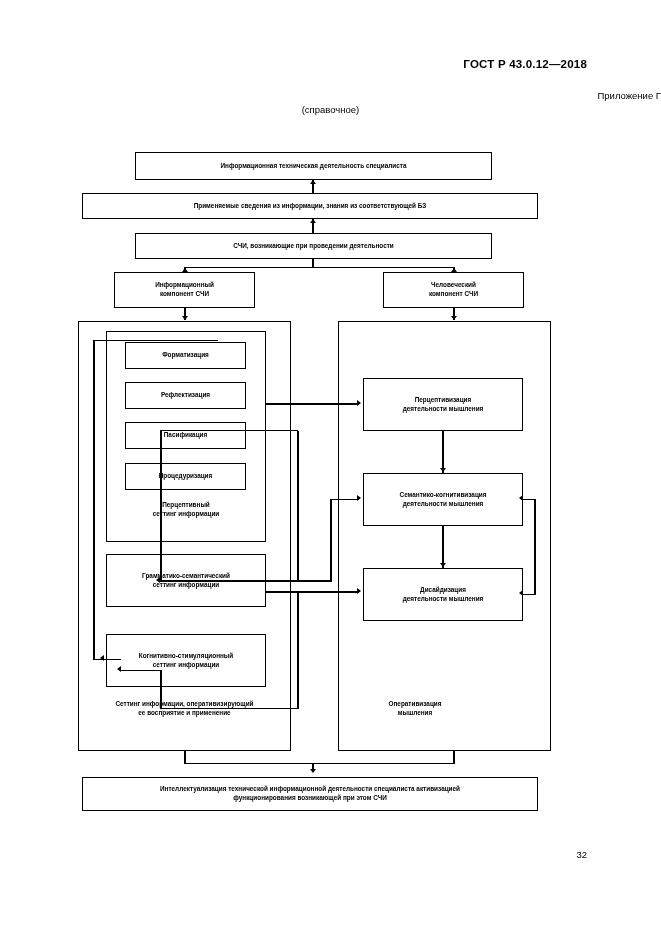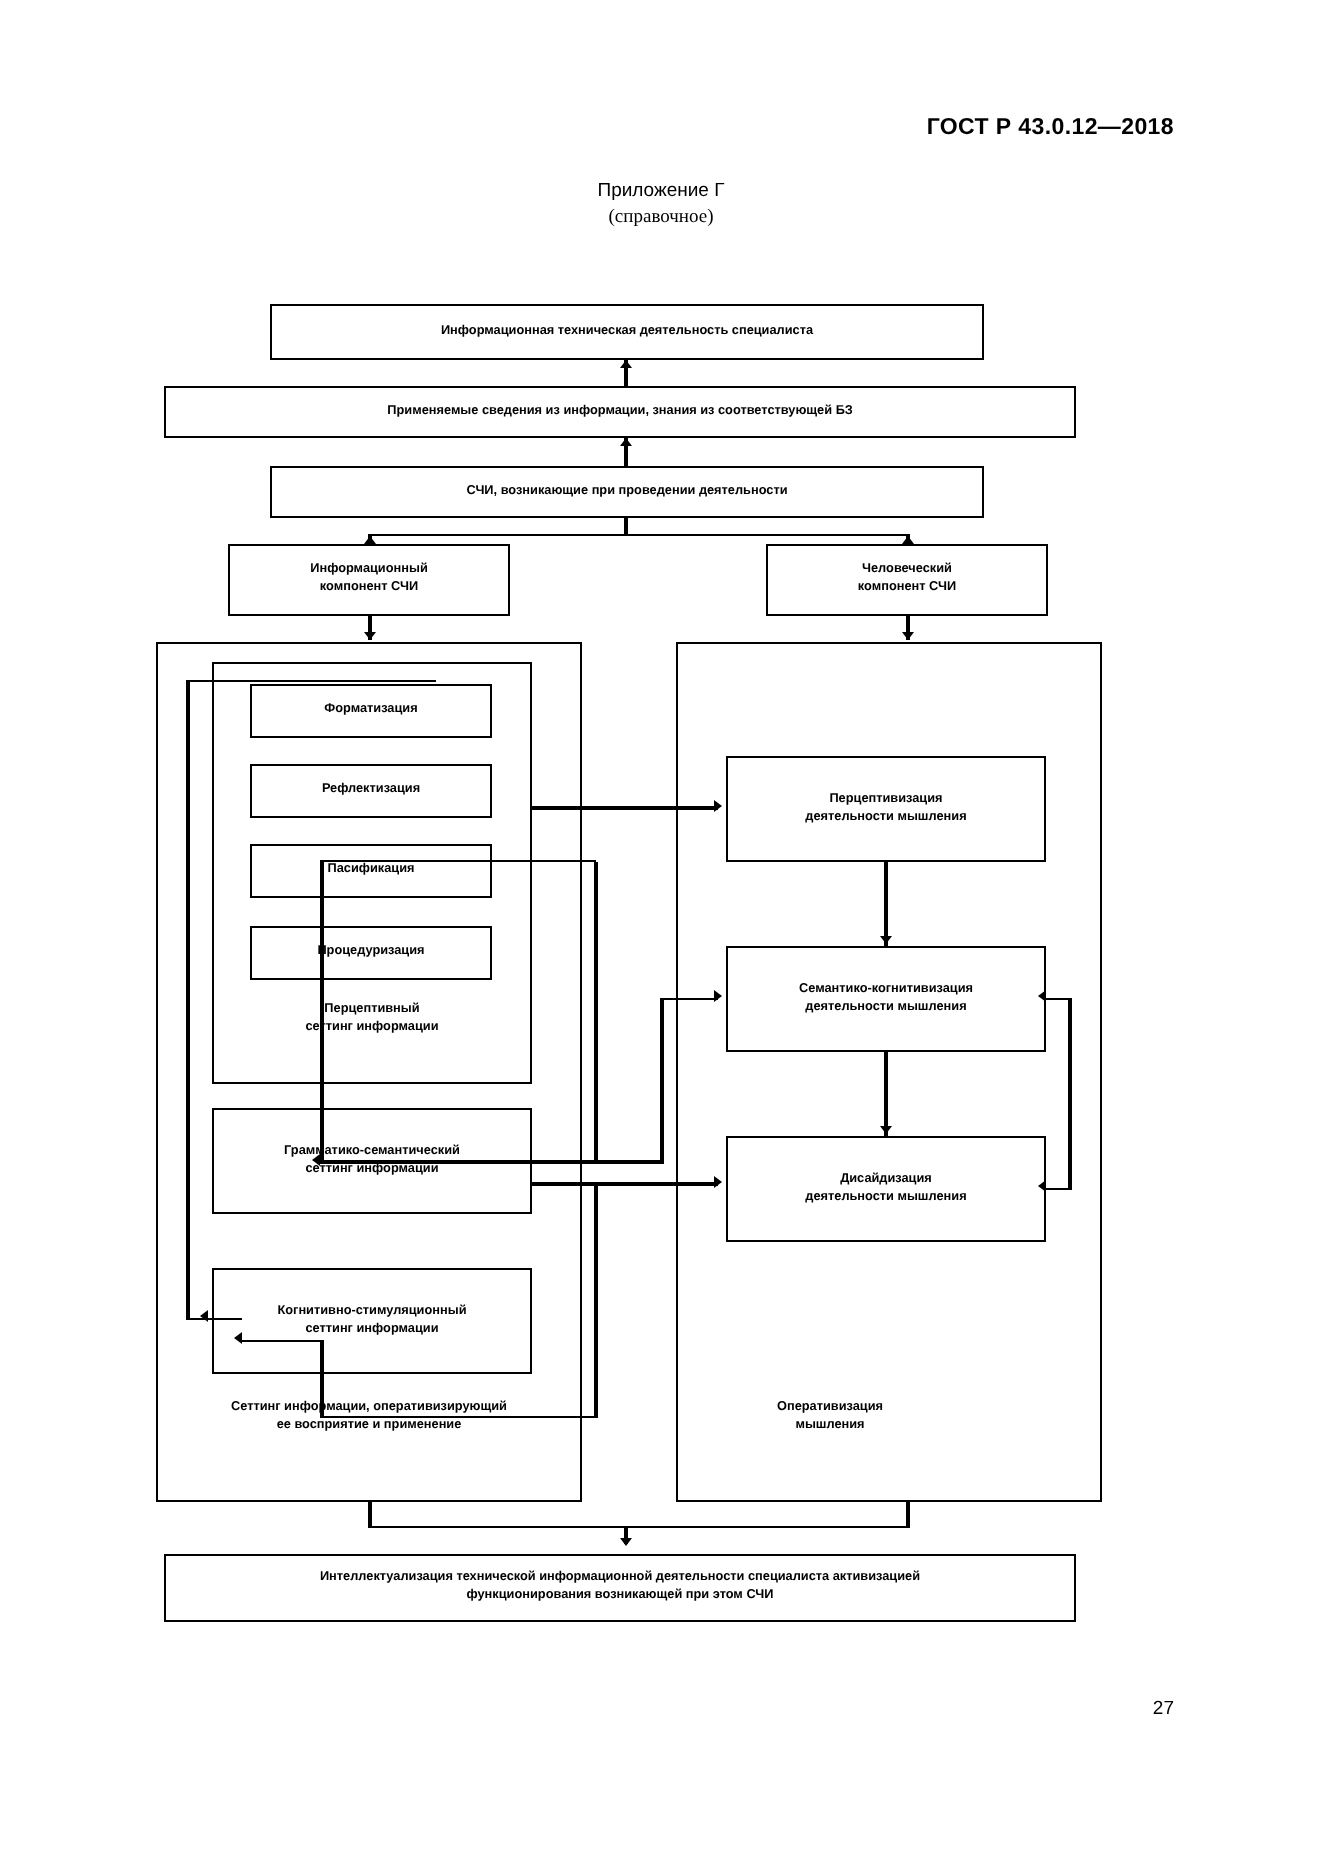--- a/index.html
+++ b/index.html
@@ -33,22 +33,22 @@
     letter-spacing: 0.2px;
     white-space: nowrap;
   }
 
   .appendix-line1, .appendix-line2 {
     position: absolute;
     width: 661px;
     text-align: center;
     font-size: 9.5px;
   }
-  .appendix-line1 { top: 90px; }
-  .appendix-line2 { top: 104px; font-family: Liberation Serif, serif; }
+  .appendix-line1 { top: 90px; text-align: right; }
+  .appendix-line2 { top: 104px; }
 
   .fig-title {
     position: absolute;
     width: 661px;
     top: 126px;
     text-align: center;
     font-size: 10px;
     font-weight: bold;
   }
 
@@ -272,15 +272,15 @@
   <div class="ln lnv" style="left:453px; top:751px; height:13px;"></div>
   <div class="ln lnh" style="left:184px; top:762.5px; width:271px;"></div>
   <div class="ln lnv" style="left:312.2px; top:762.5px; height:9px;"></div>
   <div class="arr arr-down" style="left:310px; top:769px;"></div>
 
   <div class="box" style="left:82px; top:777px; width:456px; height:34px; flex-direction:column;">
     <span>Интеллектуализация технической информационной деятельности специалиста активизацией</span>
     <span>функционирования возникающей при этом СЧИ</span>
   </div>
 
-  <div class="page-num">27</div>
+  <div class="page-num">32</div>
 
 </div>
 
 </body></html>

